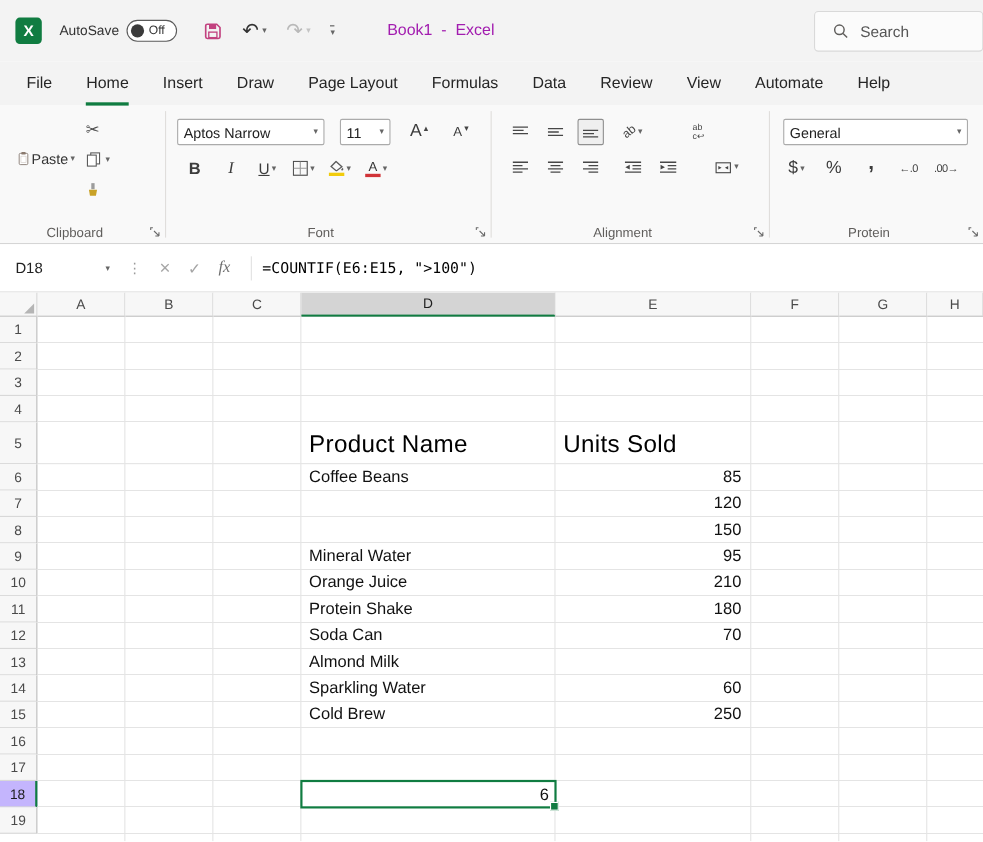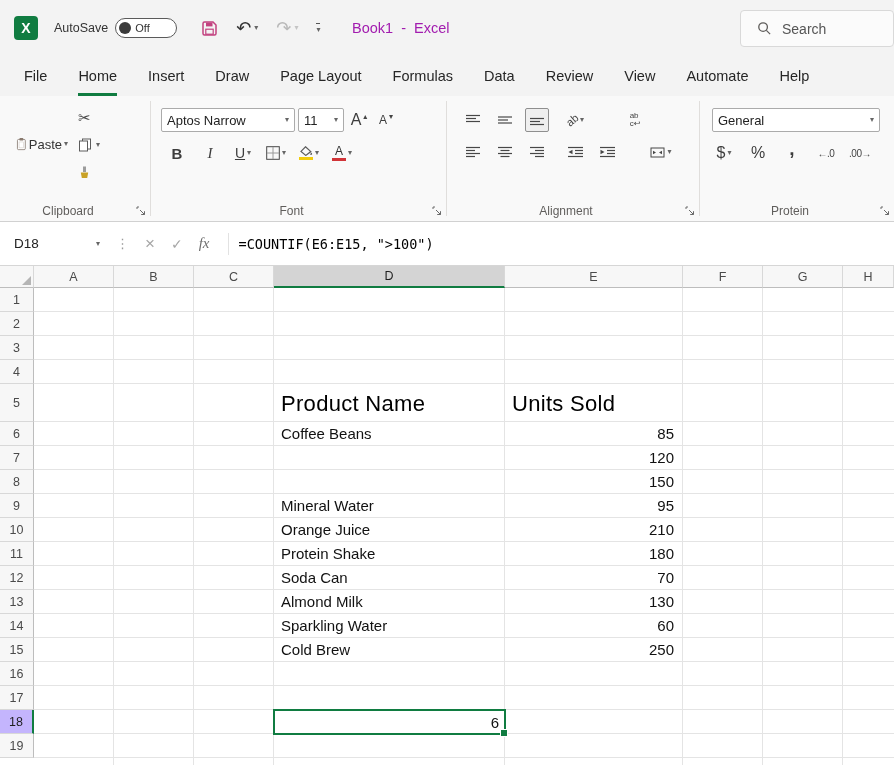--- a/index.html
+++ b/index.html
@@ -6,21 +6,21 @@
   html,body { width:894px; height:765px; overflow:hidden; background:#fff;
               font-family:"Liberation Sans", sans-serif; }
   .app { width:894px; height:765px; position:relative; }
 
   
   .titlebar { height:56px; background:#f3f3f3; display:flex; align-items:center;
               padding:0 0 0 14px; position:relative; }
   .excel-logo { width:24px; height:24px; background:#107c41; border-radius:4px; color:#fff;
                 font-weight:bold; font-size:14px; display:flex; align-items:center; justify-content:center; }
   .autosave { display:flex; align-items:center; gap:7px; margin-left:16px; font-size:12.5px; color:#333; }
-  .toggle { width:62px; height:20px; border:1.6px solid #5a5a5a; border-radius:11px;
+  .toggle { width:46px; height:20px; border:1.6px solid #5a5a5a; border-radius:11px;
             display:flex; align-items:center; padding:0 3px; gap:4px; background:#fff; }
   .knob { width:12px; height:12px; background:#3b3b3b; border-radius:50%; }
   .toggle-state { font-size:11px; color:#333; }
   .qat { display:flex; align-items:center; gap:18px; margin-left:24px; }
   .qat-btn { display:flex; align-items:center; gap:3px; font-size:18px; color:#333; }
   .qat-btn.disabled { color:#b9b9b9; }
   .caret { font-size:8px; color:#666; line-height:1; }
   .qat-btn.disabled .caret { color:#c4c4c4; }
   .qat-custom { display:flex; flex-direction:column; align-items:center; border-top:1.5px solid #555;
                 padding-top:2px; }
@@ -54,21 +54,21 @@
   .colorbar { width:14px; height:3px; margin-top:1px; }
 
   
   .clip-content { display:flex; padding:10px 0 0 16px; }
   .paste-btn { display:flex; flex-direction:row; align-items:center; gap:2px;
                font-size:13px; color:#333; width:52px; }
   .mini-col { display:flex; flex-direction:column; gap:7px; margin-left:10px; padding-top:2px; }
   .mini-btn { display:flex; align-items:center; gap:4px; height:20px; font-size:15px; color:#4a4a4a; }
 
   
-  .font-r1 { padding:12px 0 0 10px; gap:3px; }
+  .font-r1 { padding:12px 0 0 10px; gap:14px; }
   .font-r2 { padding:9px 0 0 14px; gap:9px; }
   .bold-g { font-weight:bold; font-size:15px; }
   .italic-g { font-style:italic; font-family:"Liberation Serif", serif; font-size:15px; }
   .under-g { text-decoration:underline; font-size:14px; }
   .sup { font-size:8px; color:#444; margin-bottom:8px; }
 
   
   .algn-r1 { padding:12px 0 0 14px; gap:8px; }
   .algn-r2 { padding:8px 0 0 14px; gap:8px; }
   .rot-ab { display:inline-block; transform:rotate(-40deg); font-size:11px; color:#444; }
@@ -492,21 +492,20 @@
     <div class="cell-num" style="top:204px">150</div>
     <div class="cell-name" style="top:228px">Mineral Water</div>
     <div class="cell-num" style="top:228px">95</div>
     <div class="cell-name" style="top:252px">Orange Juice</div>
     <div class="cell-num" style="top:252px">210</div>
     <div class="cell-name" style="top:276px">Protein Shake</div>
     <div class="cell-num" style="top:276px">180</div>
     <div class="cell-name" style="top:300px">Soda Can</div>
     <div class="cell-num" style="top:300px">70</div>
     <div class="cell-name" style="top:324px">Almond Milk</div>
-    <div class="cell-num" style="top:324px">130</div>
     <div class="cell-name" style="top:348px">Sparkling Water</div>
     <div class="cell-num" style="top:348px">60</div>
     <div class="cell-name" style="top:372px">Cold Brew</div>
     <div class="cell-num" style="top:372px">250</div>
 
     <div class="selcell">6</div>
   </div>
 
 </div>
 

